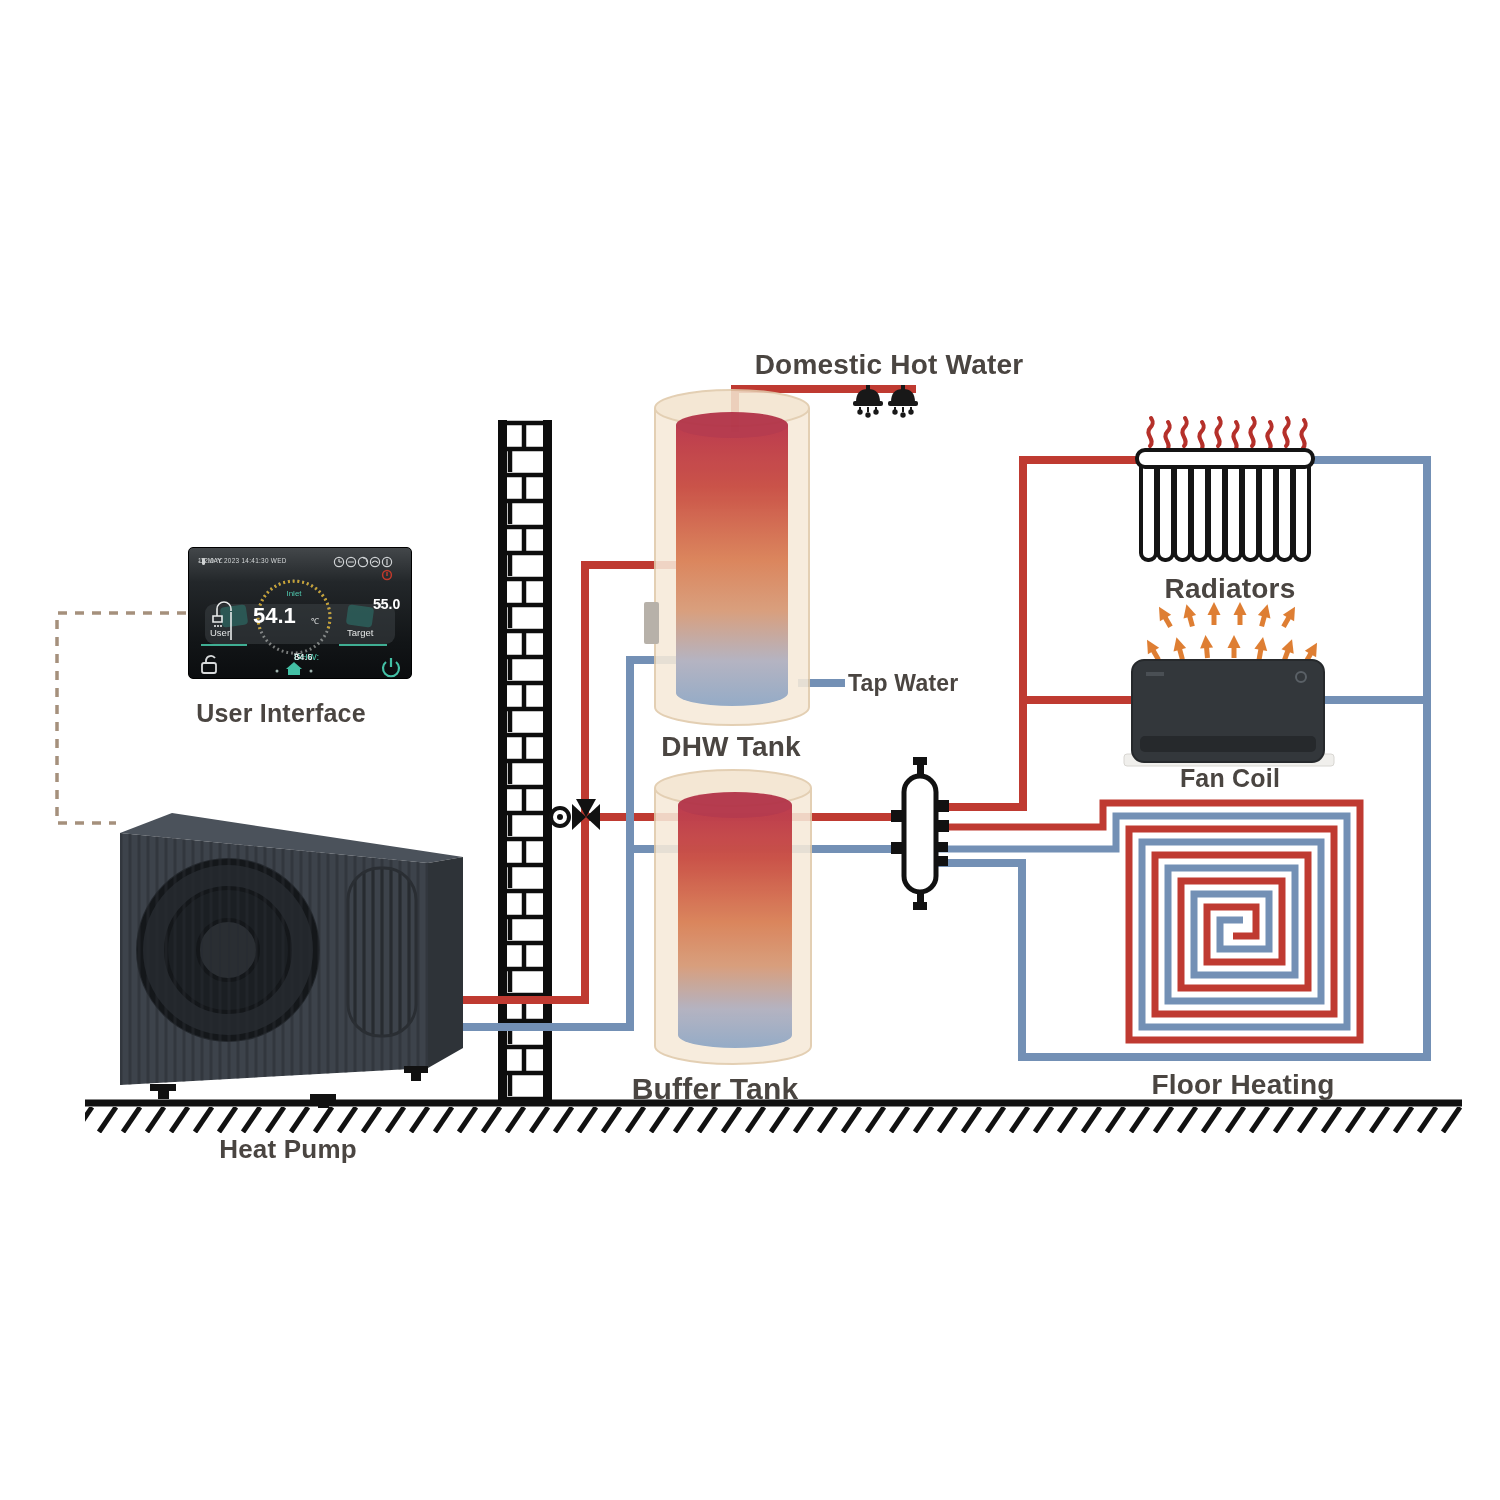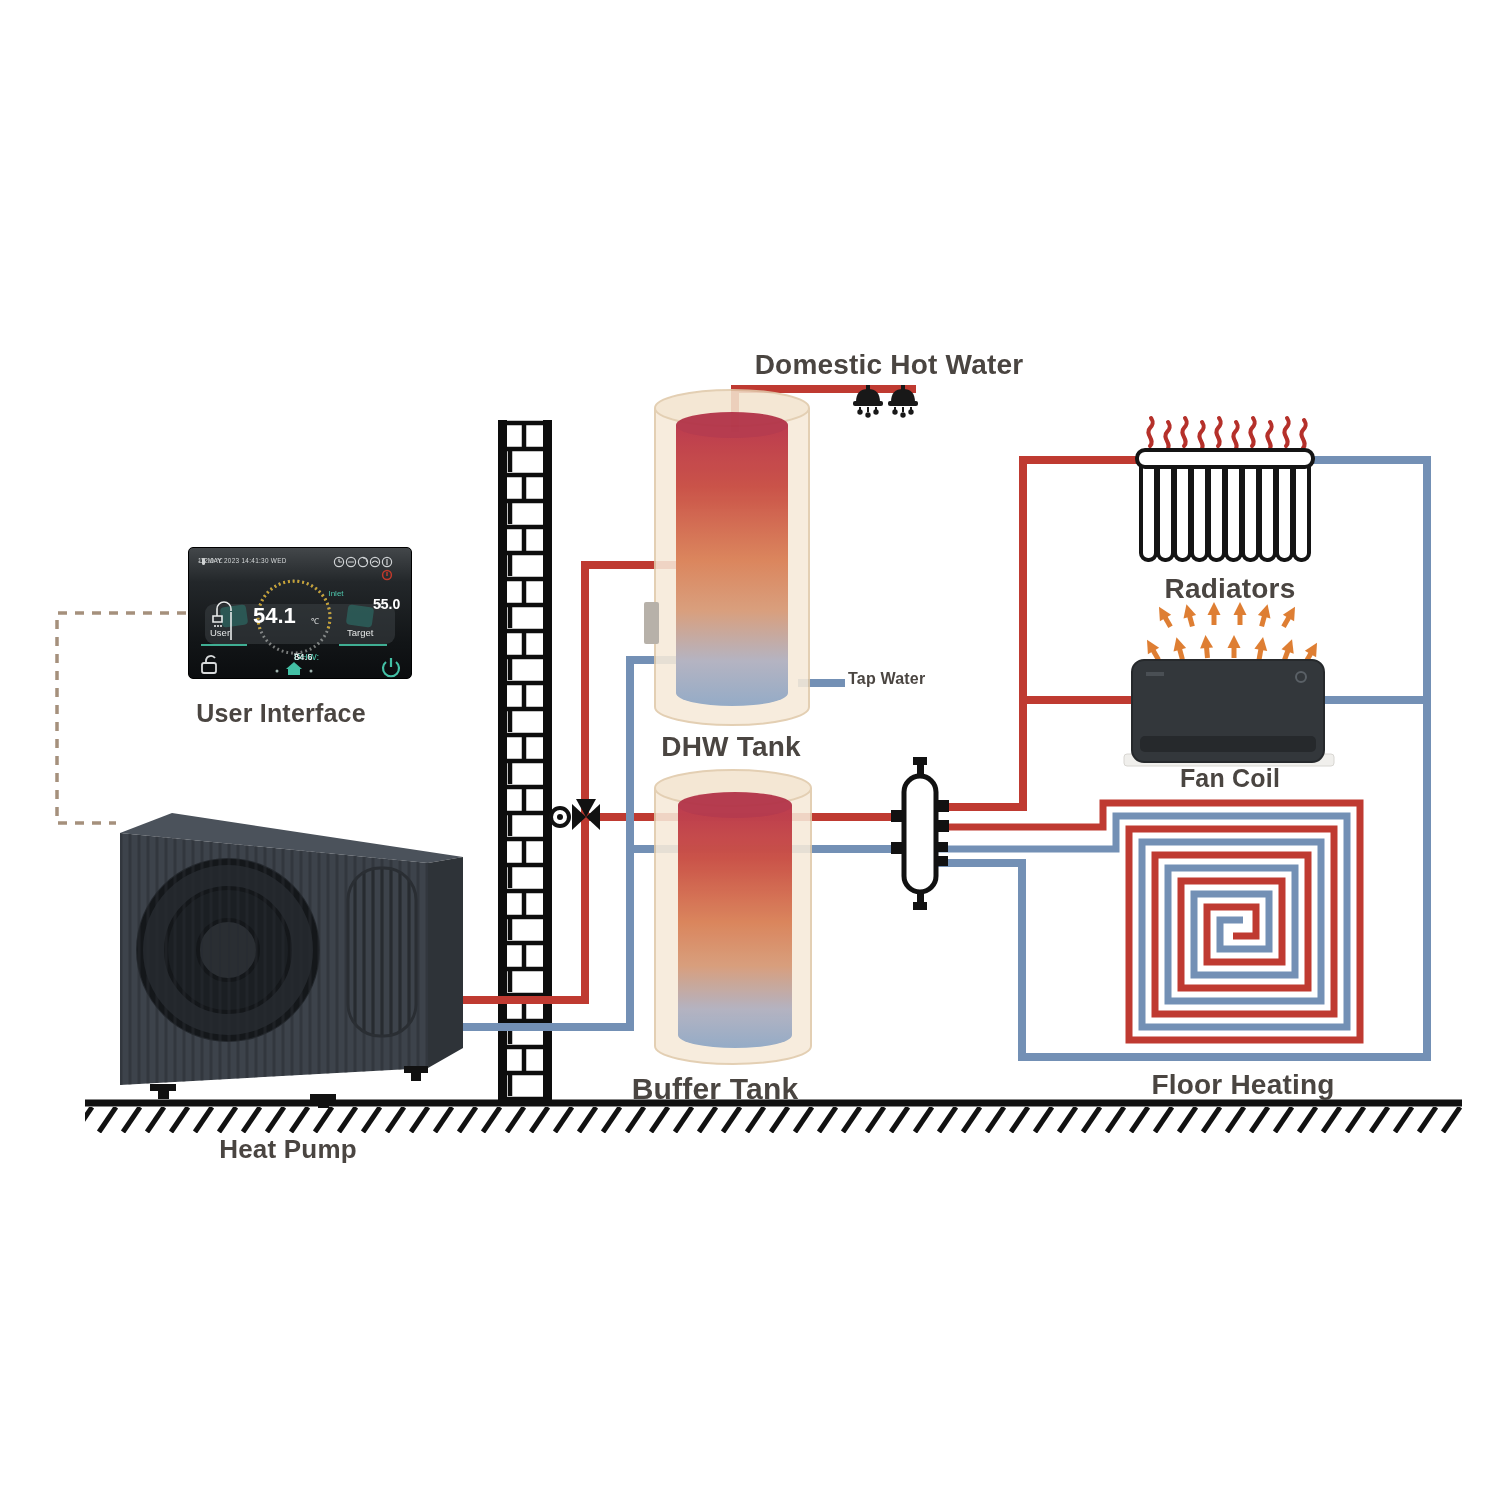--- a/index.html
+++ b/index.html
@@ -10,21 +10,21 @@
        white-space:nowrap;transform:translateX(-50%);letter-spacing:.2px;}
   .lbl.left-align{transform:none;}
   
   #screen{position:absolute;left:188px;top:547px;width:222px;height:130px;z-index:3;
           background:linear-gradient(180deg,#43474a 0%,#23272a 26%,#121517 72%,#0b0d0f 100%);
           border-radius:5px;border:1px solid #000;overflow:hidden;color:#e8eaea;}
   #screen *{position:absolute;line-height:1;}
   .couch{left:16px;top:56px;width:190px;height:40px;background:#3c4245;border-radius:9px;opacity:.55;}
   .pillow{width:26px;height:20px;background:#2c625c;border-radius:4px;opacity:.8;}
   .scr-date{left:9px;top:10px;font-size:6.4px;color:#d4d7d8;letter-spacing:.3px;white-space:nowrap;}
-  .scr-inlet{left:0;top:42px;width:210px;text-align:center;font-size:8px;color:#4fc7ad;padding-left:42px;}
+  .scr-inlet{left:0;top:42px;width:210px;text-align:center;font-size:8px;color:#4fc7ad;}
   .scr-big{left:64px;top:57px;font-size:22px;font-weight:700;color:#fff;}
   .scr-big-unit{left:122px;top:70px;font-size:8px;color:#e8eaea;}
   .scr-target-val{left:152px;top:49px;font-size:14px;font-weight:700;color:#fff;padding-left:32px;}
   .scr-target-unit{left:188px;top:54px;font-size:7px;}
   .scr-target-lbl{left:158px;top:80px;font-size:9.5px;color:#e4e6e6;}
   .scr-mode-lbl{left:21px;top:80px;font-size:9.5px;color:#e4e6e6;}
   .scr-dhw{left:0;top:104px;width:210px;text-align:center;font-size:9.5px;color:#fff;}
   .scr-dhw .t{color:#4fc7ad;position:static;}
   .scr-dhw .u{font-size:7px;position:static;}
   .thermo{display:inline-block;width:3px;height:7px;background:#cfd2d3;border-radius:2px;
@@ -229,21 +229,21 @@
     <rect x="310" y="1094" width="26" height="7" fill="#111"></rect>
     <rect x="318" y="1100" width="11" height="8" fill="#111"></rect>
     <rect x="404" y="1066" width="24" height="7" fill="#111"></rect>
     <rect x="411" y="1072" width="10" height="9" fill="#111"></rect>
   </g>
 </svg>
 
 <div class="lbl" style="left:281px;top:699px;font-size:25px;">User Interface</div>
 <div class="lbl" style="left:288px;top:1134px;font-size:26px;">Heat Pump</div>
 <div class="lbl" style="left:889px;top:349px;">Domestic Hot Water</div>
-<div class="lbl left-align" style="left:848px;top:670px;font-size:16px;">Tap Water</div>
+<div class="lbl left-align" style="left:848px;top:670px;font-size:23px;">Tap Water</div>
 <div class="lbl" style="left:731px;top:731px;">DHW Tank</div>
 <div class="lbl" style="left:715px;top:1072px;font-size:30px;">Buffer Tank</div>
 <div class="lbl" style="left:1230px;top:573px;">Radiators</div>
 <div class="lbl" style="left:1230px;top:764px;font-size:25px;">Fan Coil</div>
 <div class="lbl" style="left:1243px;top:1069px;">Floor Heating</div>
 
 <div id="screen">
   <div class="couch"></div>
   <div class="pillow" style="left:32px;top:58px;transform:rotate(-8deg);"></div>
   <div class="pillow" style="left:158px;top:58px;transform:rotate(8deg);"></div>

